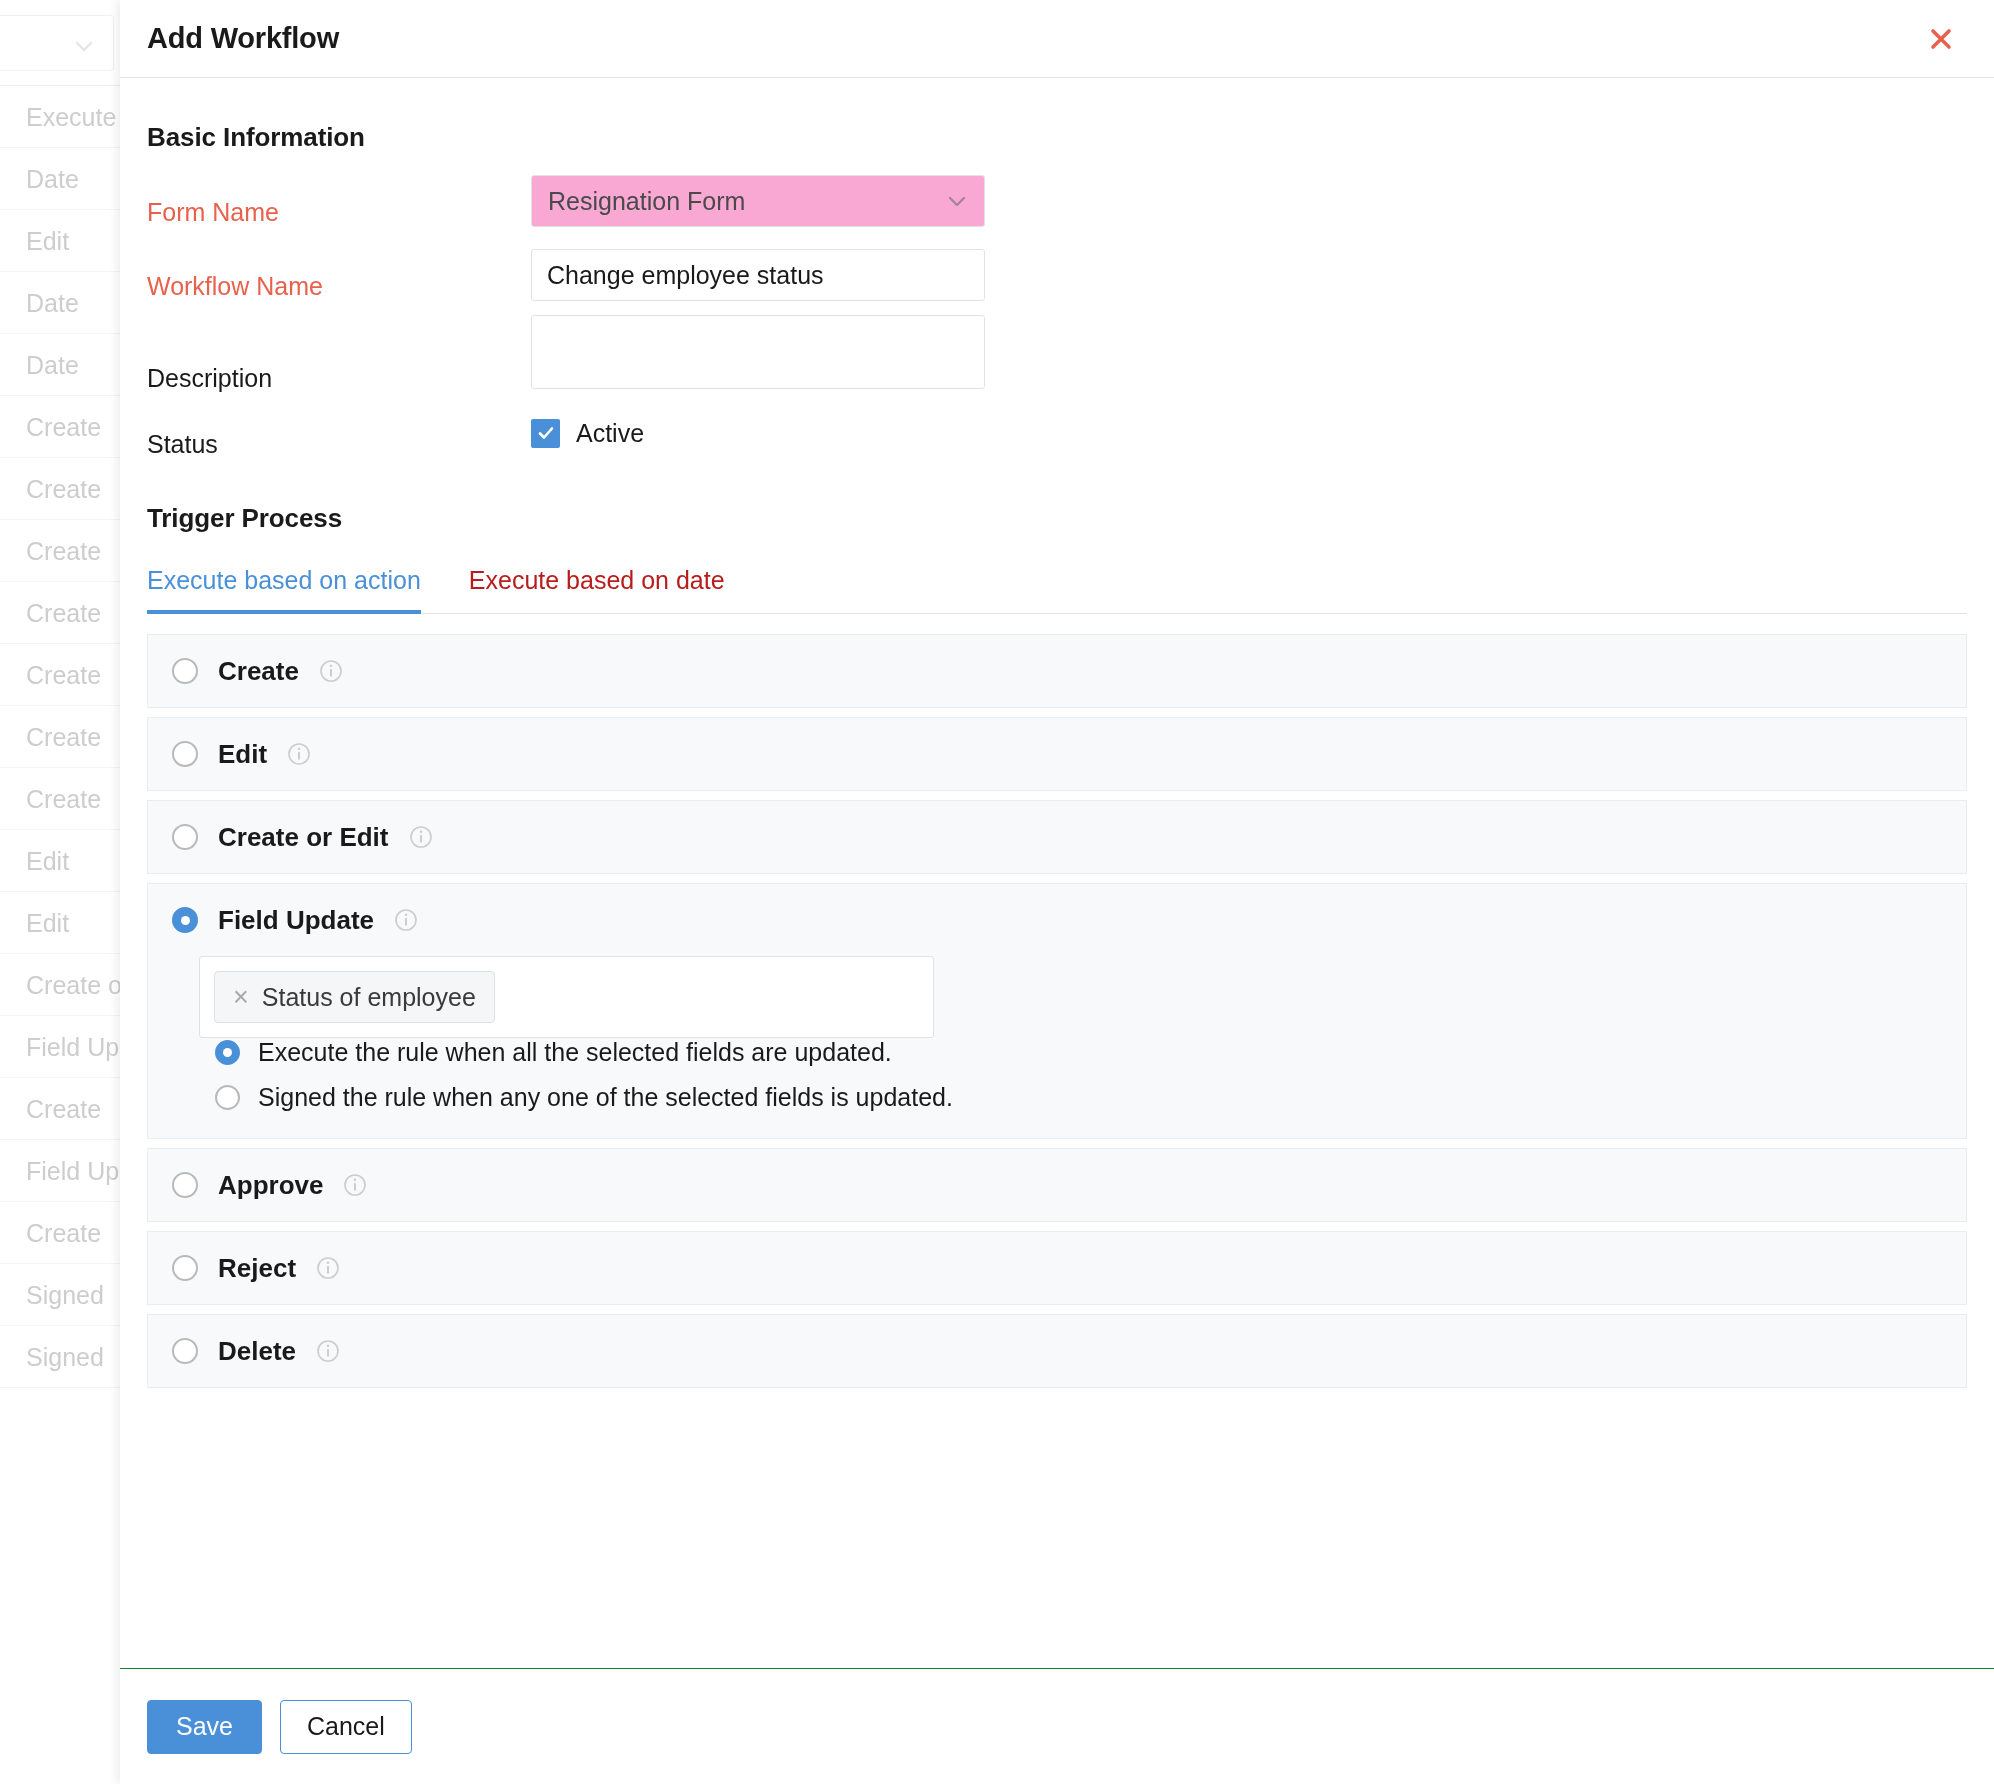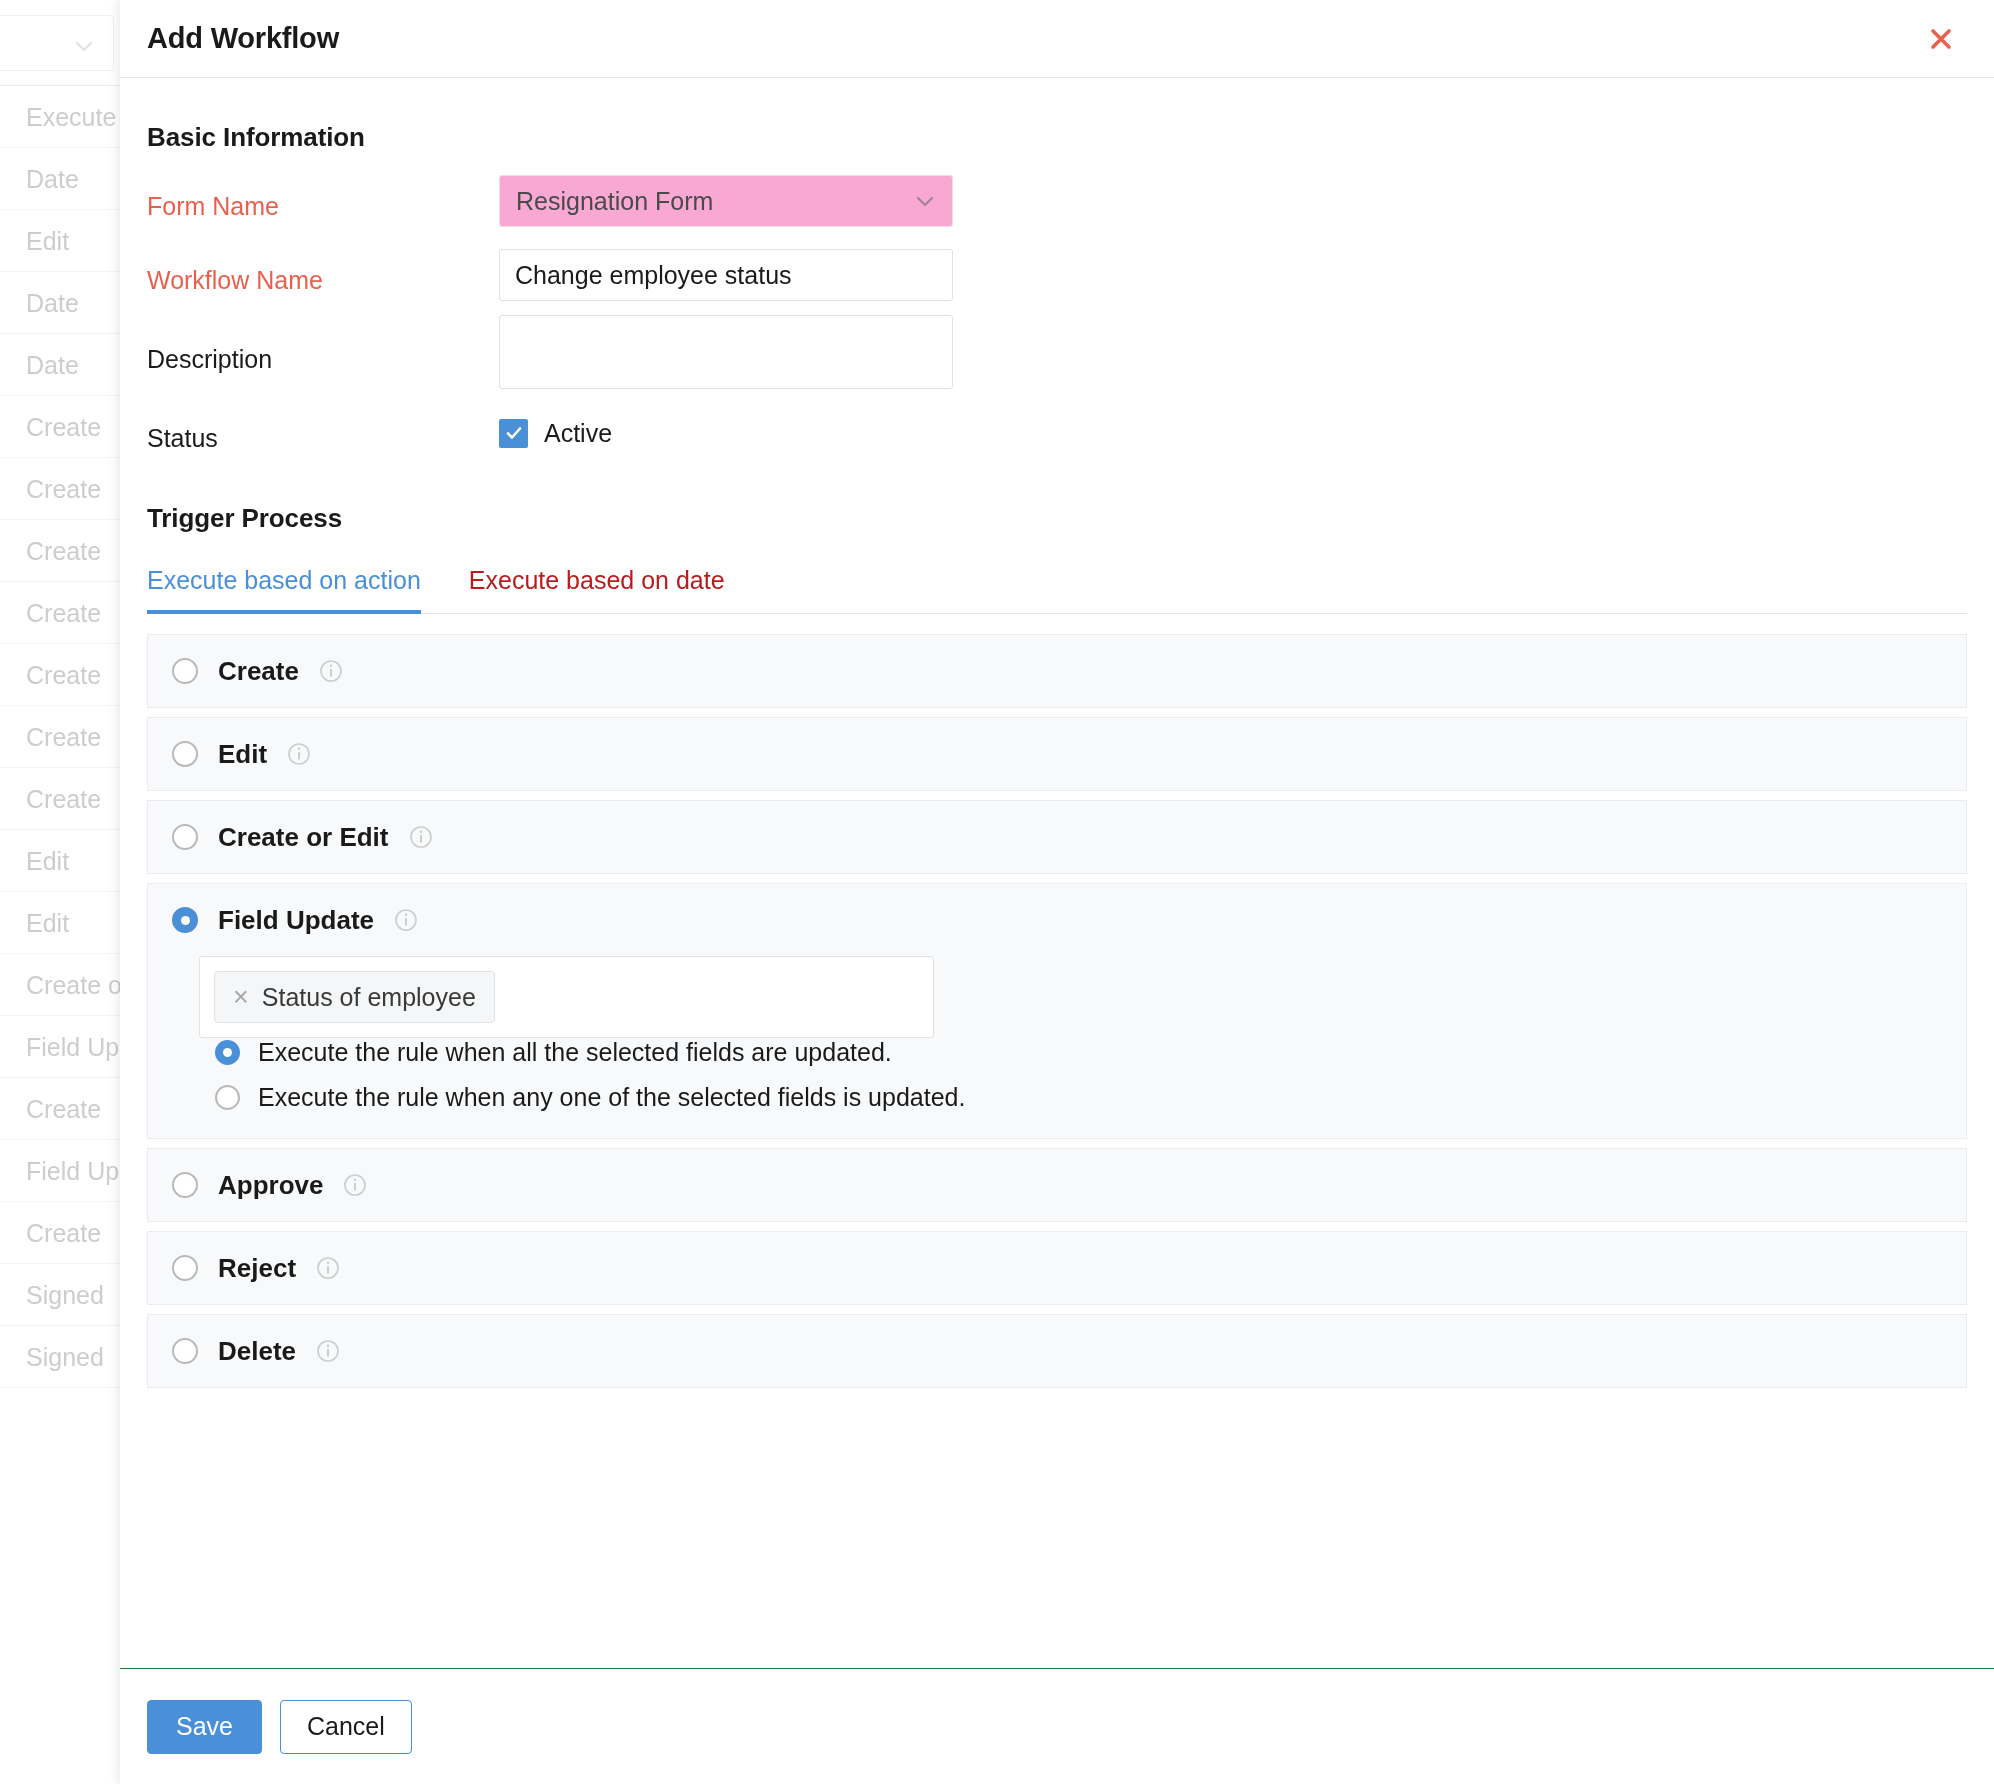--- a/index.html
+++ b/index.html
@@ -98,22 +98,23 @@
     font-weight: bold;
     color: #1a1a1a;
     margin-top: 44px;
     margin-bottom: 6px;
     letter-spacing: -0.1px;
   }
 
   
   .field-row {
     display: flex;
-    align-items: center;
+    align-items: flex-end;
     margin-top: 22px;
+    gap: 32px;
   }
   .field-row.tight { margin-top: 14px; }
   .field-label {
     width: 352px;
     flex: 0 0 352px;
     font-size: 25px;
     color: #1a1a1a;
     padding-top: 11px;
   }
   .field-label.required { color: #e8614d; }
@@ -490,21 +491,21 @@
                 <span class="chip-text">Status of employee</span>
               </span>
             </div>
             <div class="sub-opts">
               <div class="sub-opt">
                 <span class="radio checked"></span>
                 <span class="sub-opt-label">Execute the rule when all the selected fields are updated.</span>
               </div>
               <div class="sub-opt">
                 <span class="radio"></span>
-                <span class="sub-opt-label">Execute the rule when any one of the selected fields is updated.</span>
+                <span class="sub-opt-label">Signed the rule when any one of the selected fields is updated.</span>
               </div>
             </div>
           </div>
         </div>
         <div class="opt-card">
           <div class="opt-head">
             <span class="radio"></span>
             <span class="opt-label">Approve</span>
             <span class="info-icon">
               <svg width="24" height="24" viewBox="0 0 24 24">

